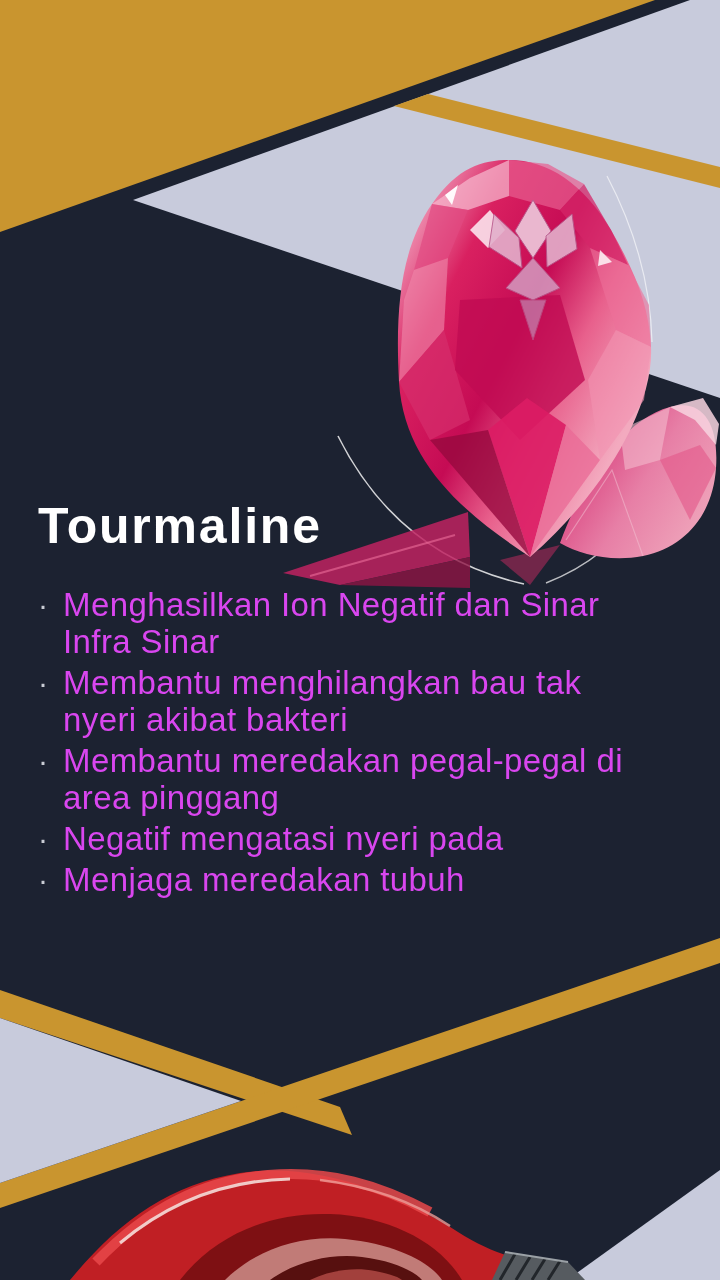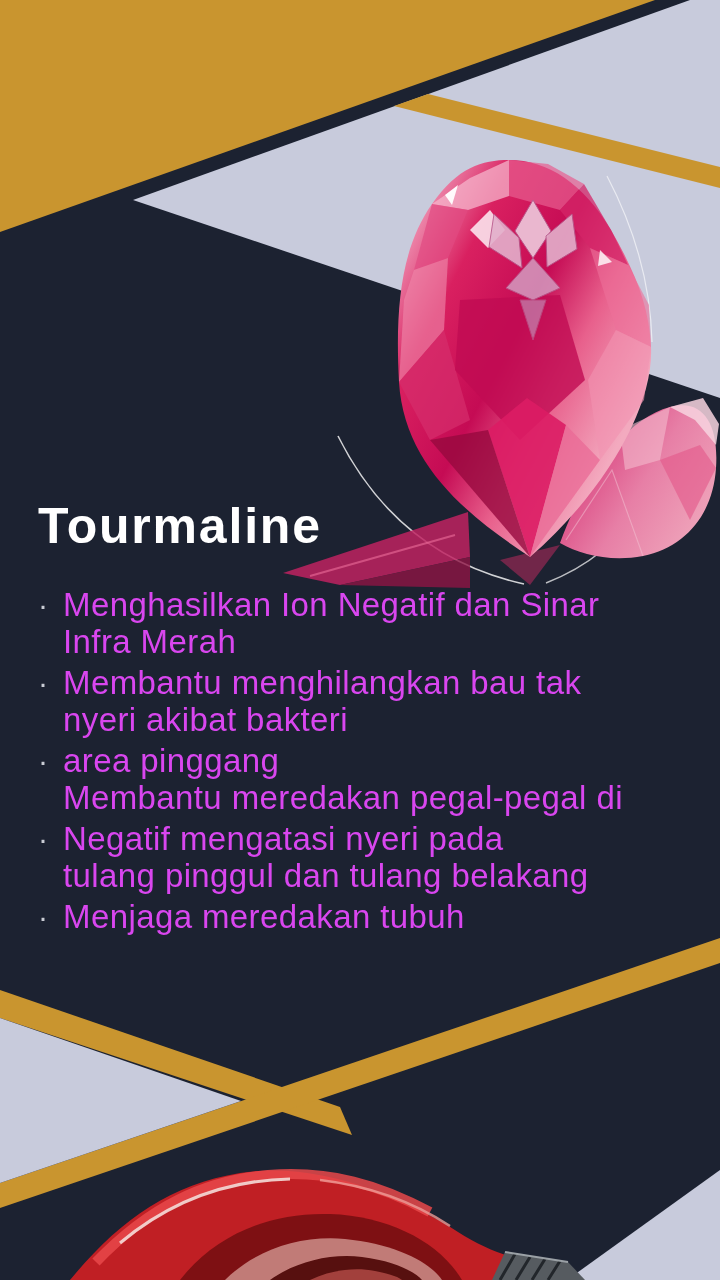--- a/index.html
+++ b/index.html
@@ -131,42 +131,41 @@
     </g>
   </svg>
 
   <h1 class="title">Tourmaline</h1>
 
   <ul class="benefits">
     <li>
       <span class="dot">·</span>
       <span class="ln">
         <span>Menghasilkan Ion Negatif dan Sinar</span>
-        <span>Infra Merah</span>
+        <span>Infra Sinar</span>
       </span>
     </li>
     <li>
       <span class="dot">·</span>
       <span class="ln">
         <span>Membantu menghilangkan bau tak</span>
         <span>nyeri akibat bakteri</span>
       </span>
     </li>
     <li>
       <span class="dot">·</span>
       <span class="ln">
+        <span>Membantu meredakan pegal-pegal di</span>
         <span>area pinggang</span>
-        <span>Membantu meredakan pegal-pegal di</span>
       </span>
     </li>
     <li>
       <span class="dot">·</span>
       <span class="ln">
         <span>Negatif mengatasi nyeri pada</span>
-        <span>tulang pinggul dan tulang belakang</span>
       </span>
     </li>
     <li>
       <span class="dot">·</span>
       <span class="ln">
         <span>Menjaga meredakan tubuh</span>
       </span>
     </li>
   </ul>
 

